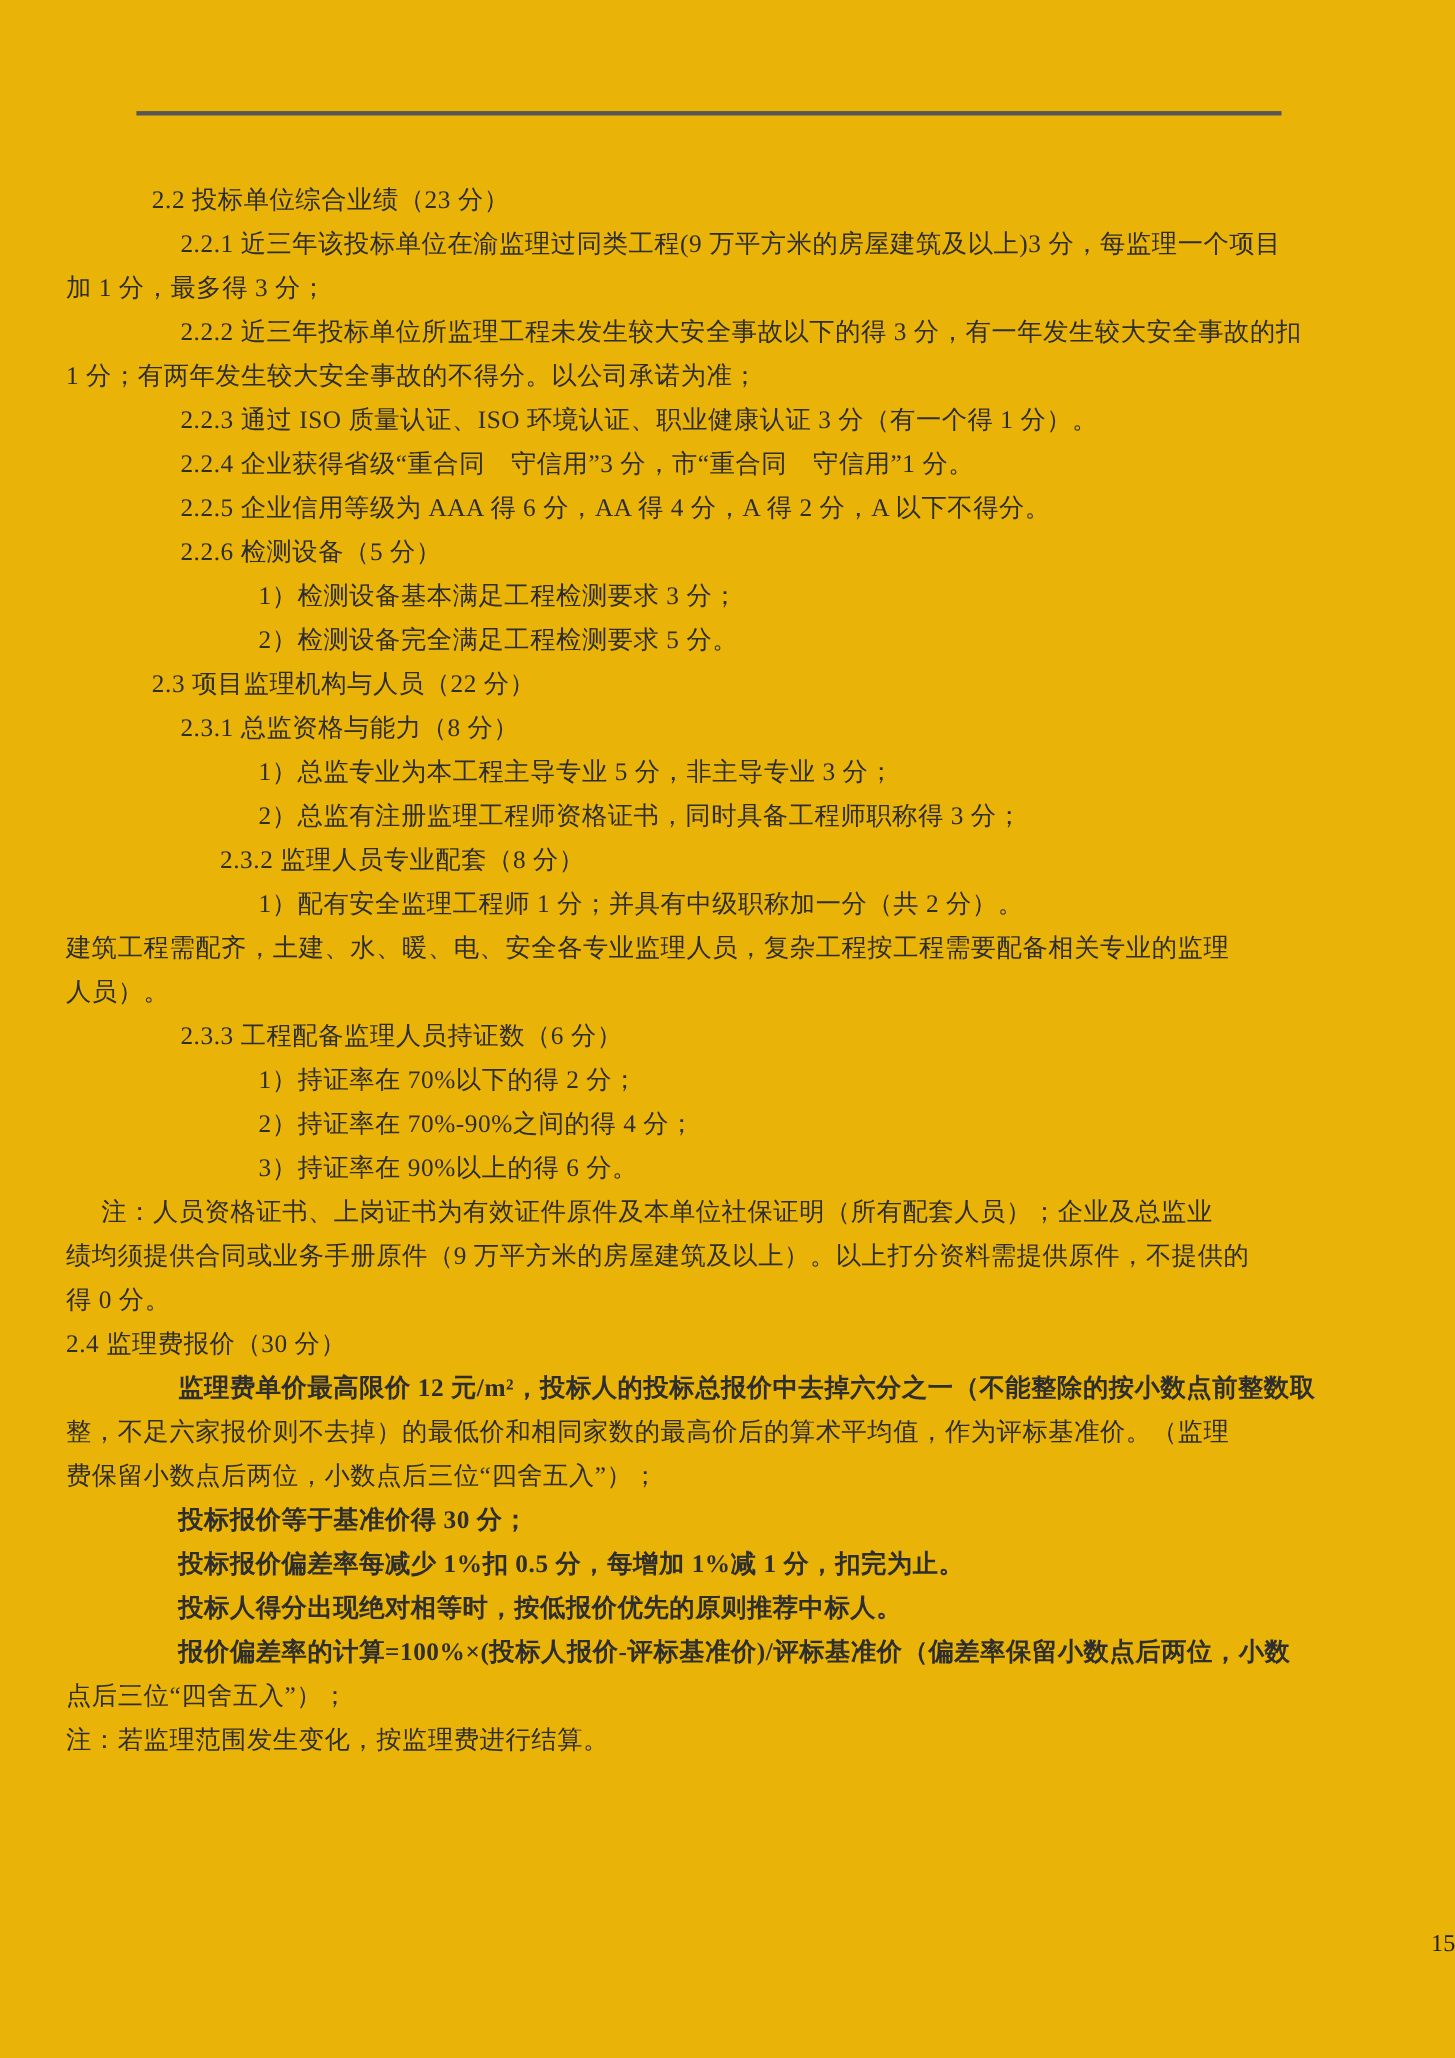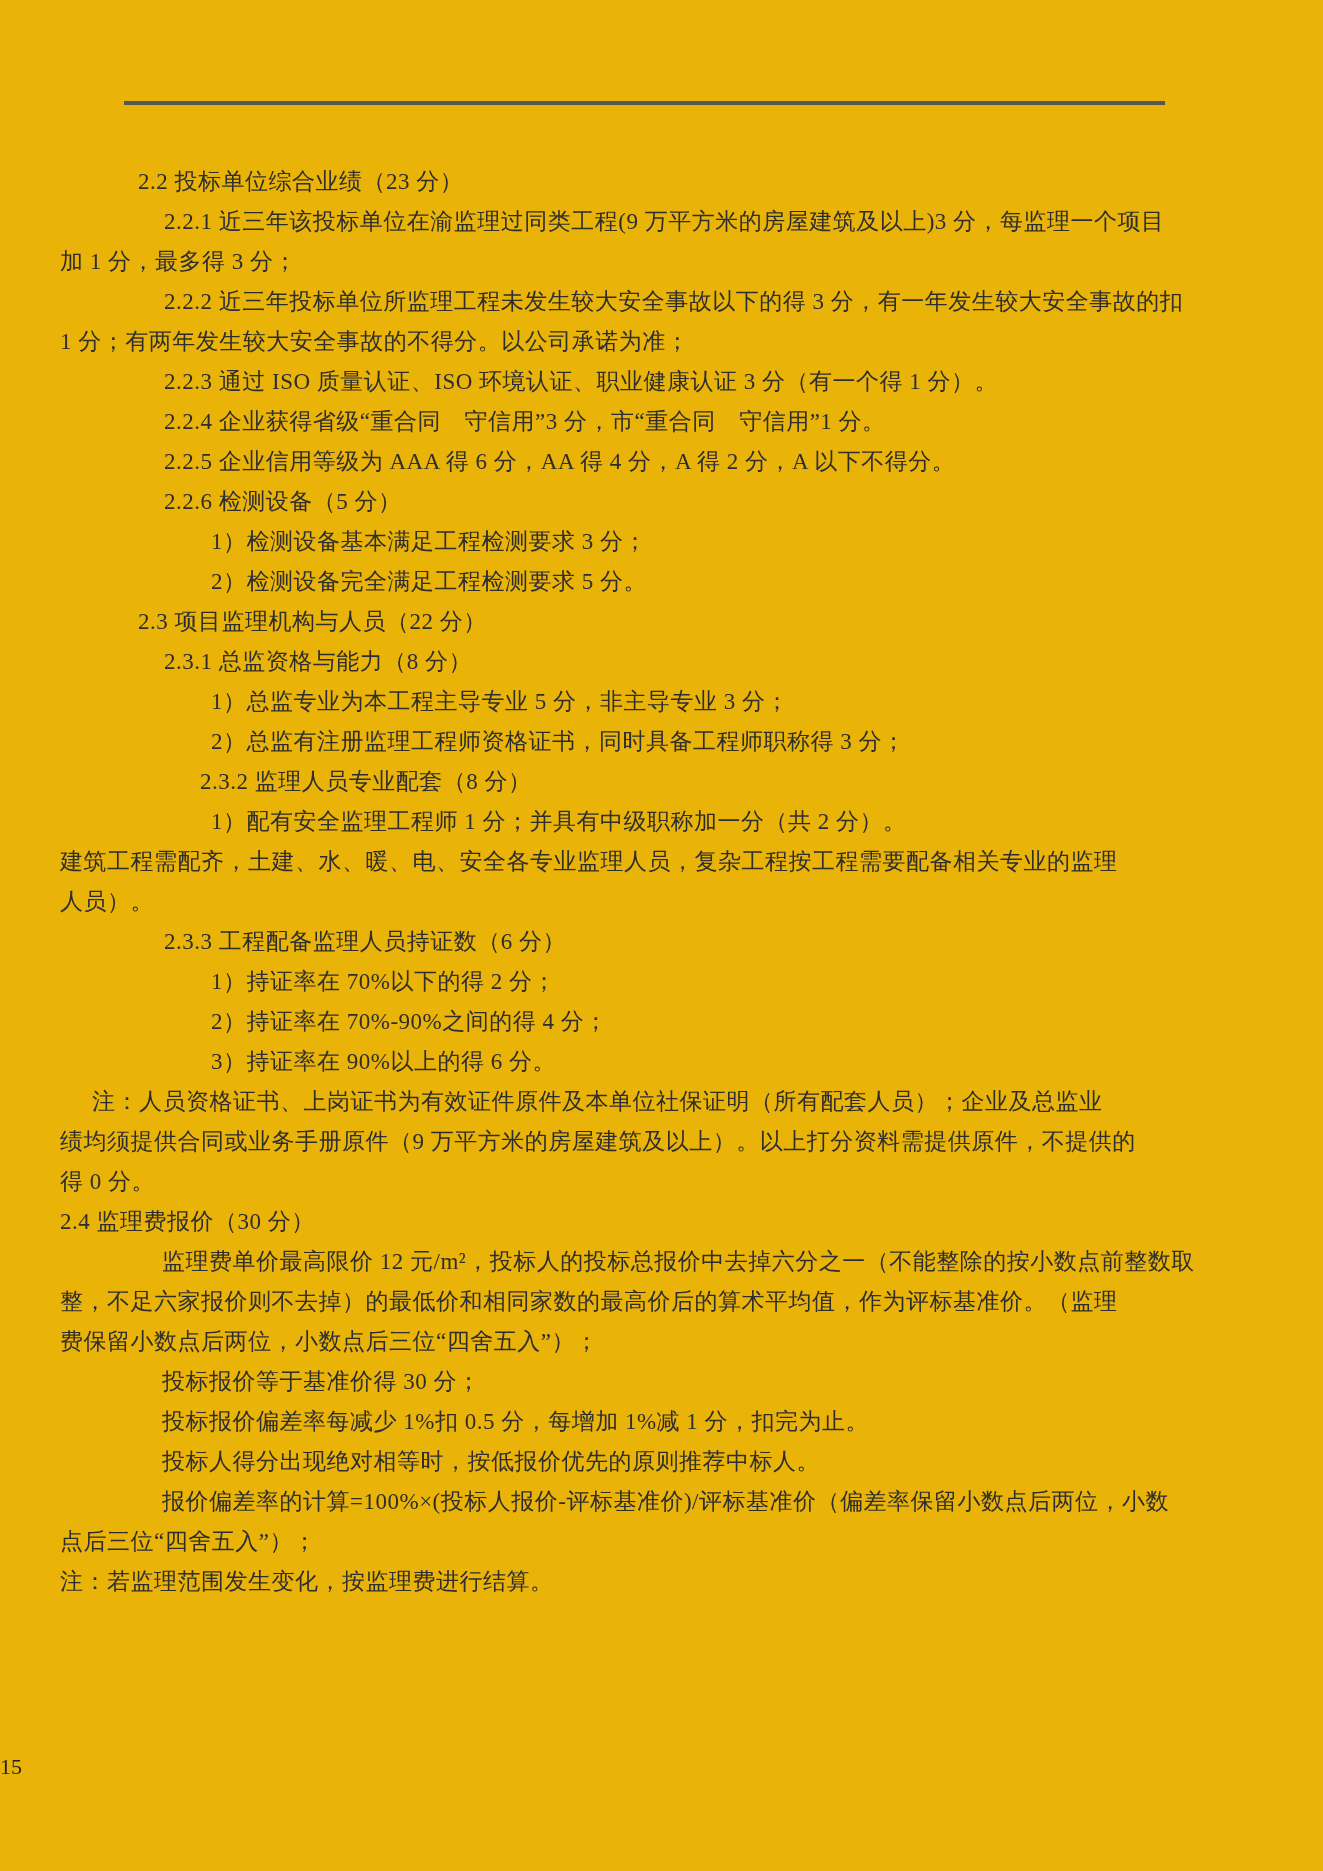--- a/index.html
+++ b/index.html
@@ -36,29 +36,29 @@
     font-size: 23px;
     white-space: pre;
     letter-spacing: 0.5px;
     color: #2e2e2e;
   }
   
   .indent-margin { padding-left: 60px; }
   .indent-header { padding-left: 138px; }
   .indent-item   { padding-left: 164px; }
   .indent-item2  { padding-left: 200px; }
-  .indent-sub    { padding-left: 211px; }
+  .indent-sub    { padding-left: 211px; margin-left: 24px; }
   .indent-note   { padding-left: 92px; }
-  .indent-para   { padding-left: 162px; }
+  .indent-para   { padding-left: 162px; font-weight: bold; }
   .page-number {
     position: absolute;
     left: 0;
     top: 1753px;
     width: 1323px;
-    text-align: left;
+    text-align: right;
     font-size: 22px;
     line-height: 28px;
     color: #222222;
     font-family: "Liberation Serif", "DejaVu Serif", serif;
   }
 </style>
 </head>
 <body>
 
 <div class="page">

